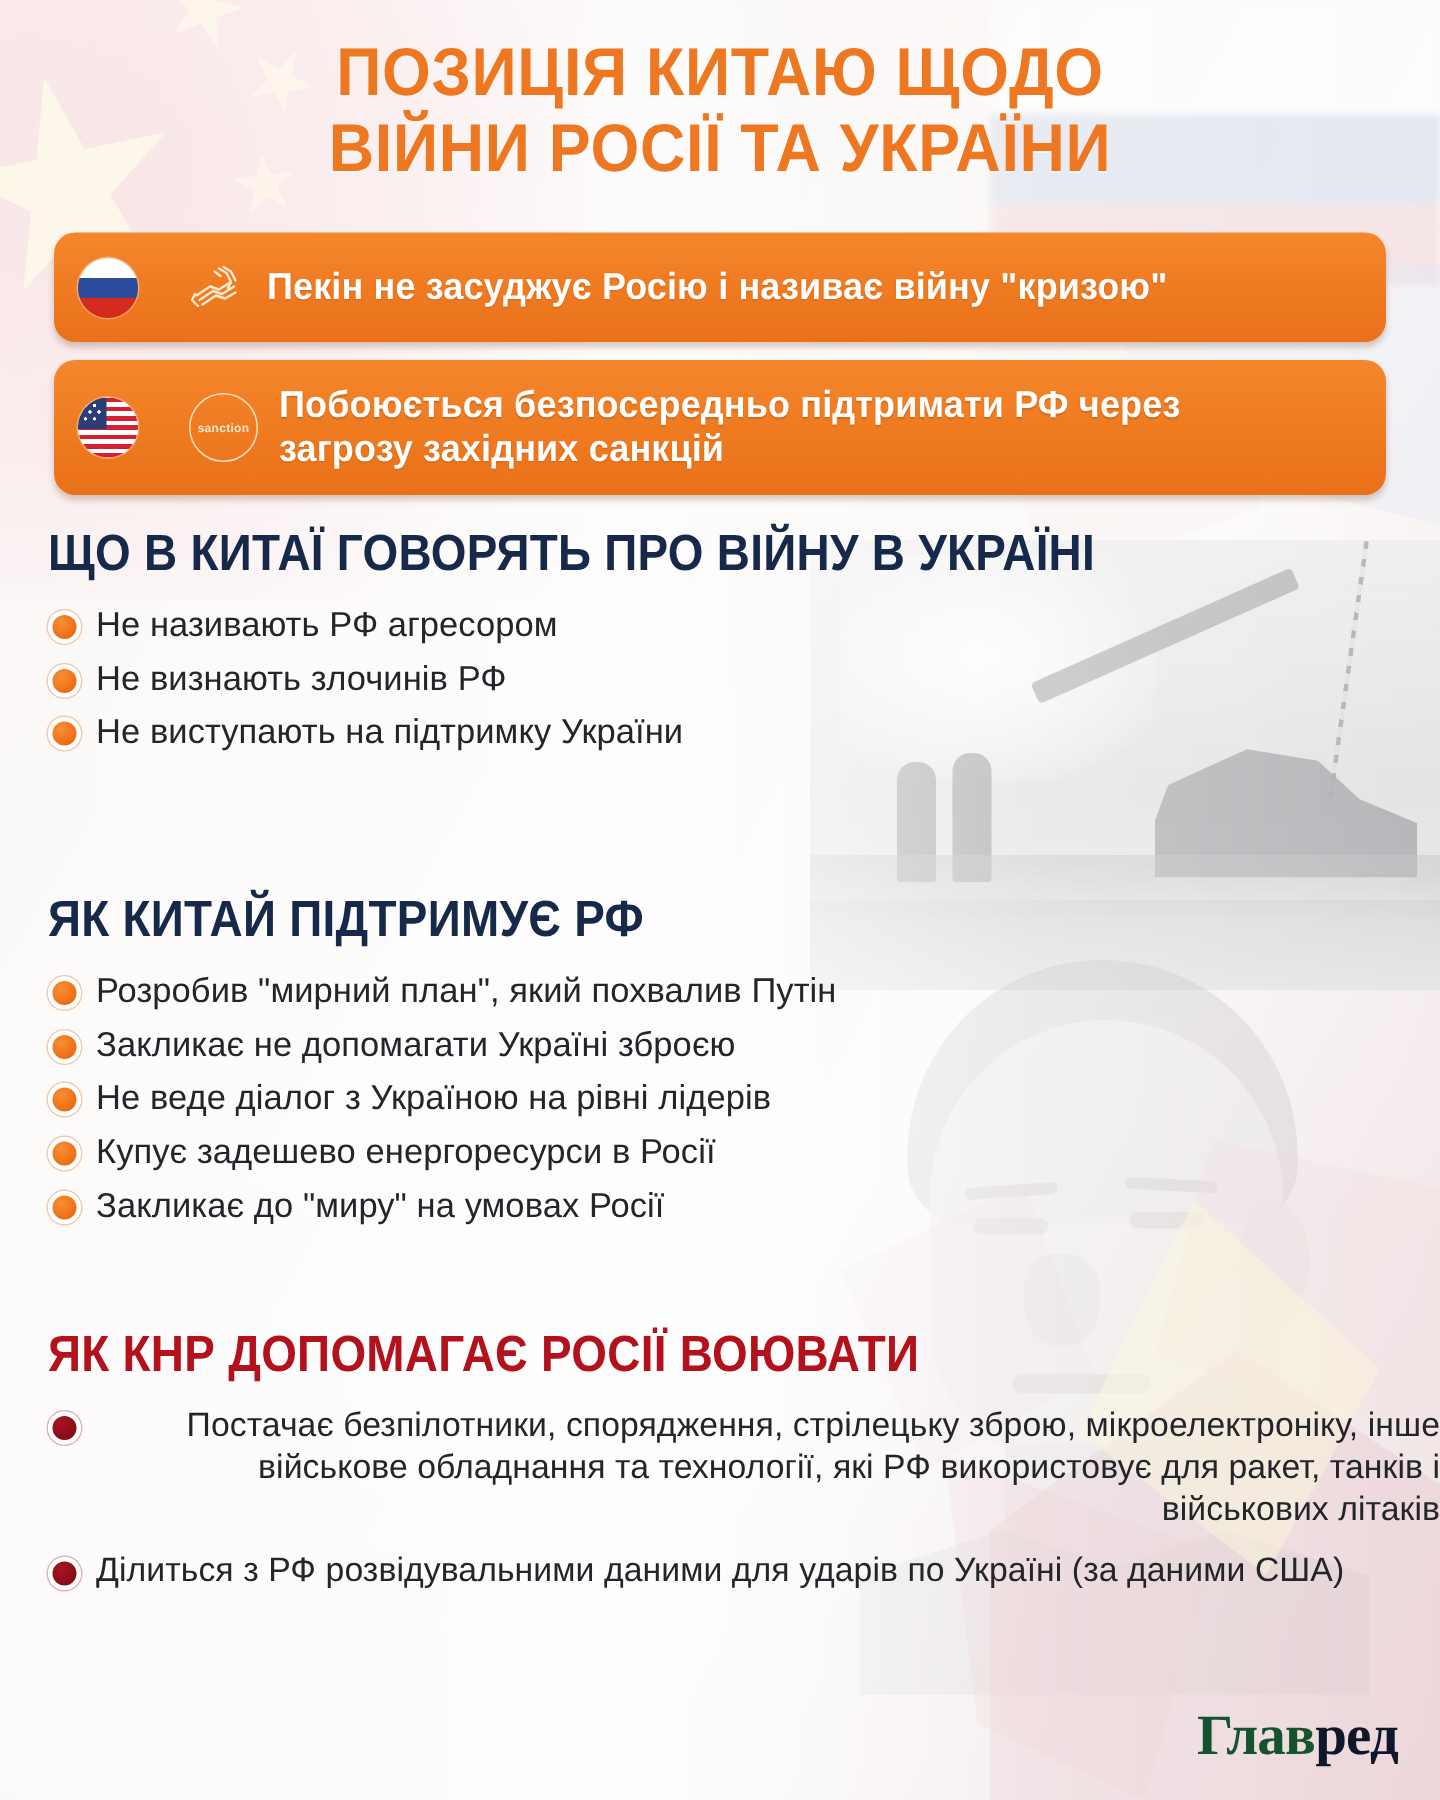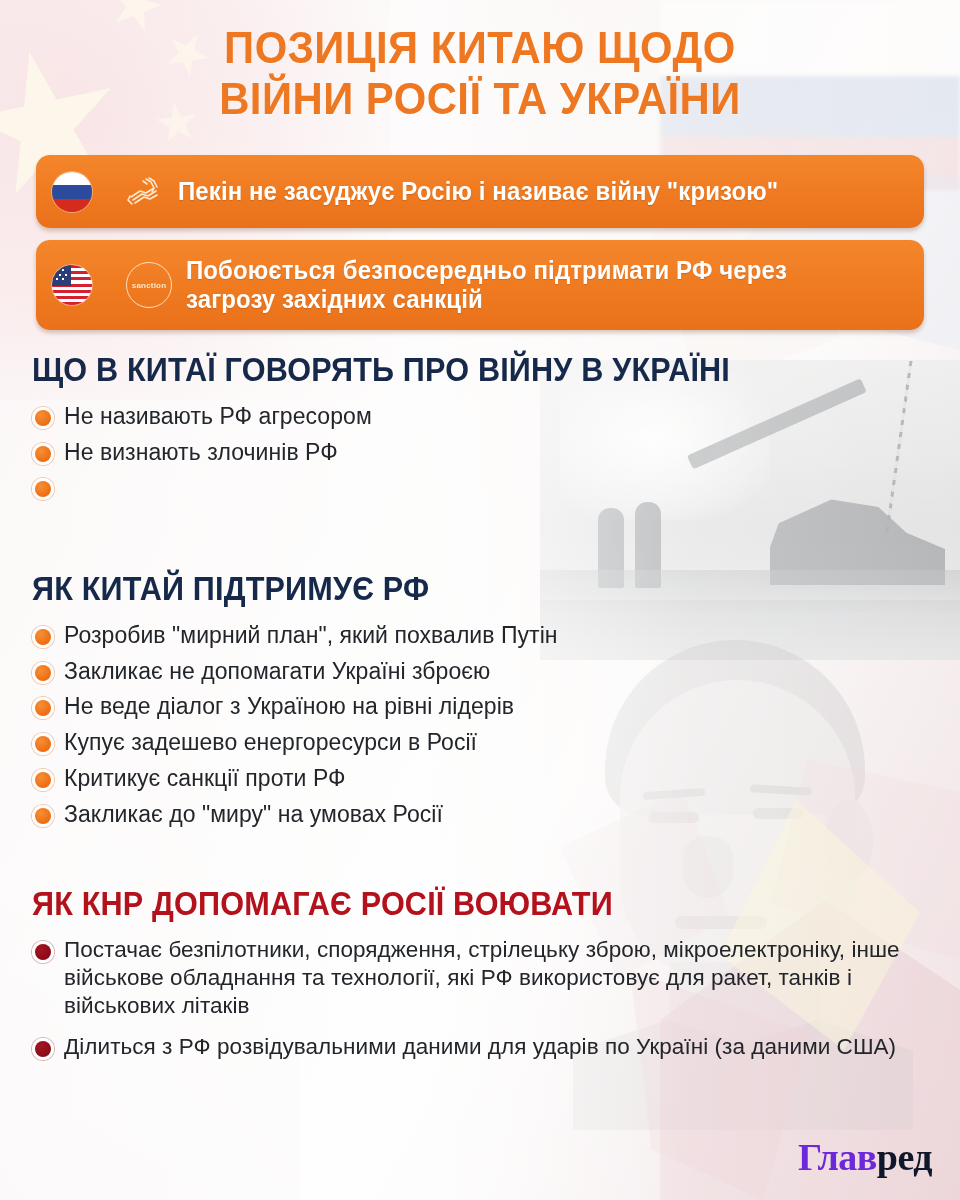--- a/index.html
+++ b/index.html
@@ -266,36 +266,36 @@
     line-height:1.18;
     letter-spacing:0.1px;
     transform:scaleX(0.96);
     transform-origin:left center;
     text-shadow:0 1px 1px rgba(150,75,20,0.35);
   }
 
   
   .section { position:absolute; left:32px; }
   .sec-1 { top:352px; }
-  .sec-2 { top:571px; }
+  .sec-2 { top:596px; }
   .sec-3 { top:886px; }
 
   .sec-head {
     font-weight:bold;
     font-size:34px;
     line-height:1.05;
     letter-spacing:0.2px;
     transform:scaleX(0.90);
     transform-origin:left center;
     white-space:nowrap;
   }
   .head-navy { color:#16294a; }
   .head-red  { color:#b3111b; }
 
-  ul.bullets { list-style:none; margin-top:14px; }
+  ul.bullets { list-style:none; margin-top:14px;text-align:right; }
   ul.bullets li {
     display:flex; align-items:flex-start;
     margin-bottom:6px;
   }
   .sec-3 ul.bullets li { margin-bottom:12px; }
 
   .dot {
     flex:0 0 auto;
     width:22px; height:22px; border-radius:50%;
     margin-right:10px; margin-top:5px;
@@ -321,21 +321,21 @@
   
   .logo {
     position:absolute; right:28px; bottom:24px;
     font-family:"Liberation Serif", serif;
     font-weight:bold;
     font-size:38px;
     line-height:1;
     letter-spacing:-0.5px;
     white-space:nowrap;
   }
-  .logo .lg-a { color:#6d28d9; }
+  .logo .lg-a { color:#14532d; }
   .logo .lg-b { color:#0f172a; }
 </style>
 </head>
 <body>
 
 <div id="page">
 
   <div class="bg-layer bg-base"></div>
 
   <div class="bg-layer bg-cnflag">
@@ -433,20 +433,21 @@
         <li>
           <span class="dot dot-orange"></span>
           <span class="btext">Не називають РФ агресором</span>
         </li>
         <li>
           <span class="dot dot-orange"></span>
           <span class="btext">Не визнають злочинів РФ</span>
         </li>
         <li>
           <span class="dot dot-orange"></span>
+          <span class="btext">Не виступають на підтримку України</span>
         </li>
       </ul>
     </div>
 
     <div class="section sec-2">
       <div class="sec-head head-navy">ЯК КИТАЙ ПІДТРИМУЄ РФ</div>
       <ul class="bullets">
         <li>
           <span class="dot dot-orange"></span>
           <span class="btext">Розробив "мирний план", який похвалив Путін</span>
@@ -458,24 +459,20 @@
         <li>
           <span class="dot dot-orange"></span>
           <span class="btext">Не веде діалог з Україною на рівні лідерів</span>
         </li>
         <li>
           <span class="dot dot-orange"></span>
           <span class="btext">Купує задешево енергоресурси в Росії</span>
         </li>
         <li>
           <span class="dot dot-orange"></span>
-          <span class="btext">Критикує санкції проти РФ</span>
-        </li>
-        <li>
-          <span class="dot dot-orange"></span>
           <span class="btext">Закликає до "миру" на умовах Росії</span>
         </li>
       </ul>
     </div>
 
     <div class="section sec-3">
       <div class="sec-head head-red">ЯК КНР ДОПОМАГАЄ РОСІЇ ВОЮВАТИ</div>
       <ul class="bullets">
         <li>
           <span class="dot dot-red"></span>

